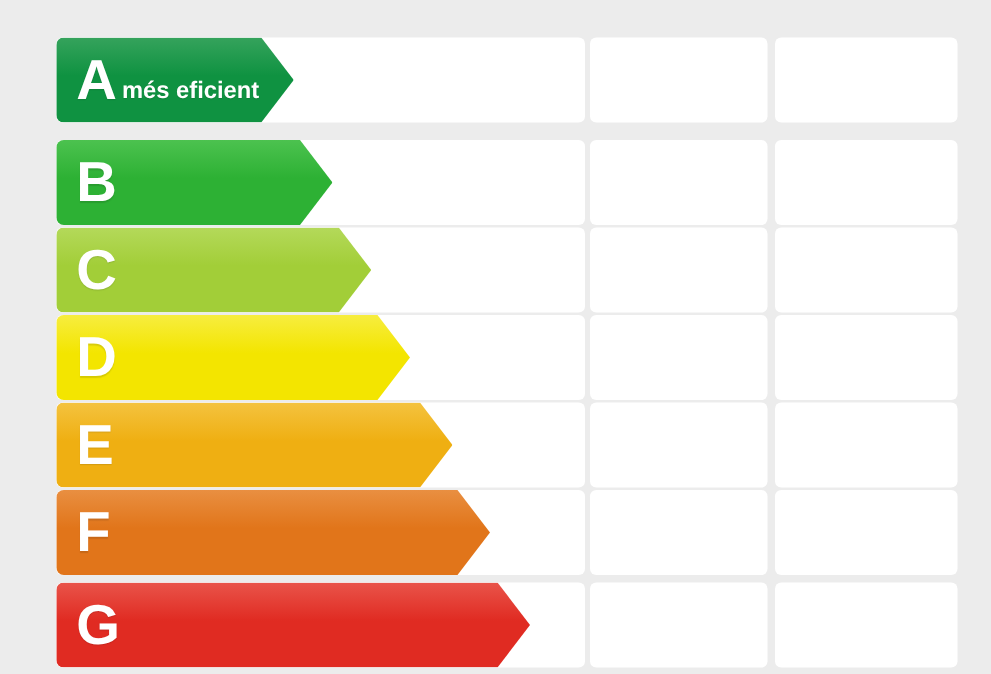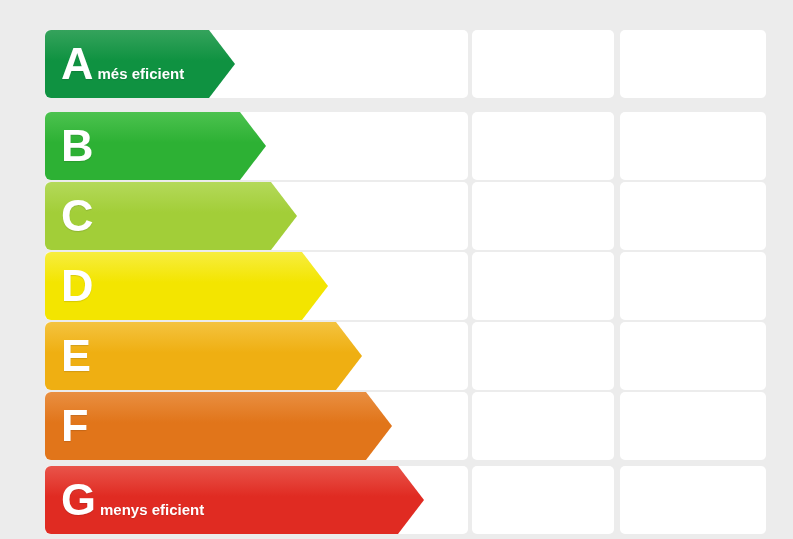--- a/index.html
+++ b/index.html
@@ -61,21 +61,21 @@
     font-weight: bold;
     line-height: 1;
     letter-spacing: -1px;
     position: relative;
     top: -1px;
     text-shadow: 0 1px 1px rgba(0,0,0,0.12);
   }
 
   .band .caption {
     color: #ffffff;
-    font-size: 15px;
+    font-size: 19px;
     font-weight: bold;
     margin-left: 5px;
     position: relative;
     top: 9px;
     white-space: nowrap;
     text-shadow: 0 1px 1px rgba(0,0,0,0.12);
   }
   .band .caption:empty { display: none; }
 </style>
 </head>
@@ -130,16 +130,15 @@
       <div class="band" style="width: 347px; background: linear-gradient(rgb(233, 143, 65) 0%, rgb(225, 117, 26) 45%, rgb(225, 117, 26) 100%);">
         <span class="letter">F</span>
       </div>
     </div>
     <div class="row" style="top: 466px;">
       <div class="cell col1" style="left: 45px; width: 423px; top: 0px; height: 100%;"></div>
       <div class="cell col2" style="left: 472px; width: 142px; top: 0px; height: 100%;"></div>
       <div class="cell col3" style="left: 620px; width: 146px; top: 0px; height: 100%;"></div>
       <div class="band" style="width: 379px; background: linear-gradient(rgb(233, 84, 74) 0%, rgb(224, 43, 34) 45%, rgb(224, 43, 34) 100%);">
         <span class="letter">G</span>
-        <span class="caption">menys eficient</span>
       </div>
     </div>
   </div>
 
 </body></html>

